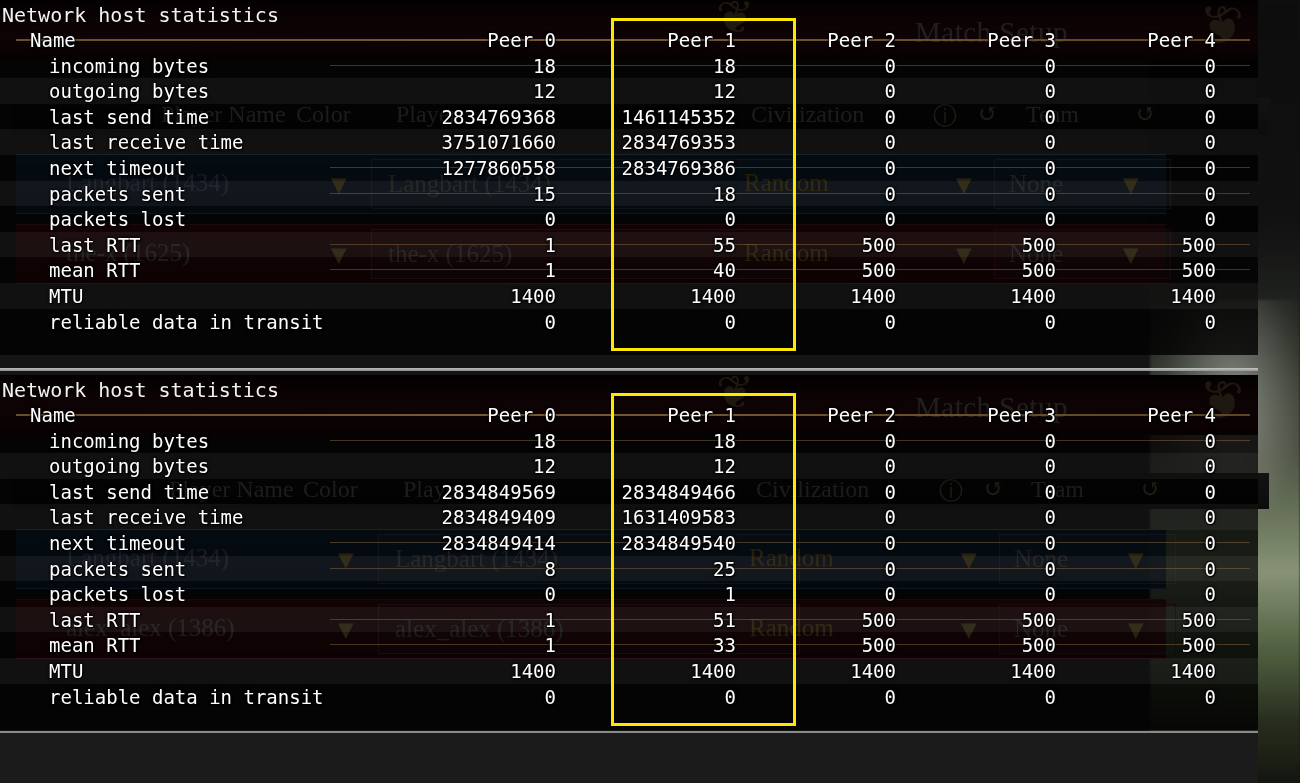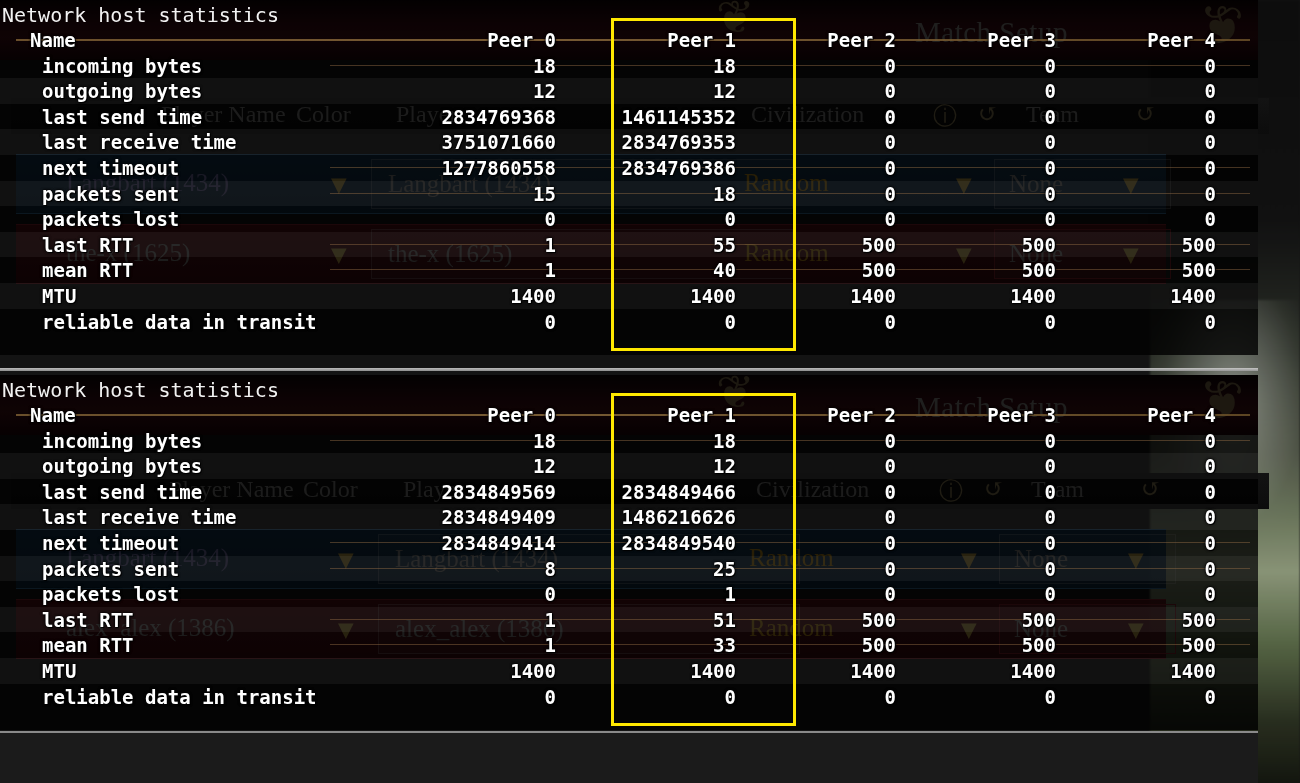--- a/index.html
+++ b/index.html
@@ -90,36 +90,36 @@
   }
   #netpanel-1{top:0;height:355px;}
   #netpanel-2{top:375px;height:355px;}
 
   .net-title{
     position:absolute;left:2px;top:3px;
     font-size:20px;color:#f2f2f2;white-space:nowrap;
     letter-spacing:0px;
   }
 
-  .net-table{position:absolute;left:0;top:27px;width:1258px;font-weight:bold;}
+  .net-table{position:absolute;left:0;top:27px;width:1258px;}
   .net-tr{position:relative;height:25.6px;}
   .net-tr.alt{background:rgba(255,255,255,.055);}
   .net-tr.hdr{background:transparent;}
   .net-tr.hdr:before{
     content:"";position:absolute;left:16px;right:8px;top:12px;height:2px;
     background:linear-gradient(90deg,#7a5c32,#8a6a3c 40%,#6b5129);
     opacity:.85;
   }
   .net-tr.rule:before{
     content:"";position:absolute;left:330px;right:8px;top:12px;height:1px;
     background:rgba(150,110,70,.45);
   }
 
   .net-name{
-    position:absolute;left:42px;top:2px;
+    position:absolute;left:49px;top:2px;
     font-size:19px;color:#ffffff;white-space:nowrap;
     text-shadow:0 0 3px #000,0 0 3px #000,1px 1px 0 #000;
     z-index:2;
   }
   .net-name.hdrname{left:30px;}
   .net-val{
     position:absolute;top:2px;
     font-size:19px;color:#ffffff;text-align:right;white-space:nowrap;
     text-shadow:0 0 3px #000,0 0 3px #000,1px 1px 0 #000;
     z-index:2;
@@ -386,21 +386,21 @@
         <div class="net-name">last send time</div>
         <div class="net-val c0">2834849569</div>
         <div class="net-val c1">2834849466</div>
         <div class="net-val c2">0</div>
         <div class="net-val c3">0</div>
         <div class="net-val c4">0</div>
       </div>
       <div class="net-tr alt">
         <div class="net-name">last receive time</div>
         <div class="net-val c0">2834849409</div>
-        <div class="net-val c1">1486216626</div>
+        <div class="net-val c1">1631409583</div>
         <div class="net-val c2">0</div>
         <div class="net-val c3">0</div>
         <div class="net-val c4">0</div>
       </div>
       <div class="net-tr rule">
         <div class="net-name">next timeout</div>
         <div class="net-val c0">2834849414</div>
         <div class="net-val c1">2834849540</div>
         <div class="net-val c2">0</div>
         <div class="net-val c3">0</div>

